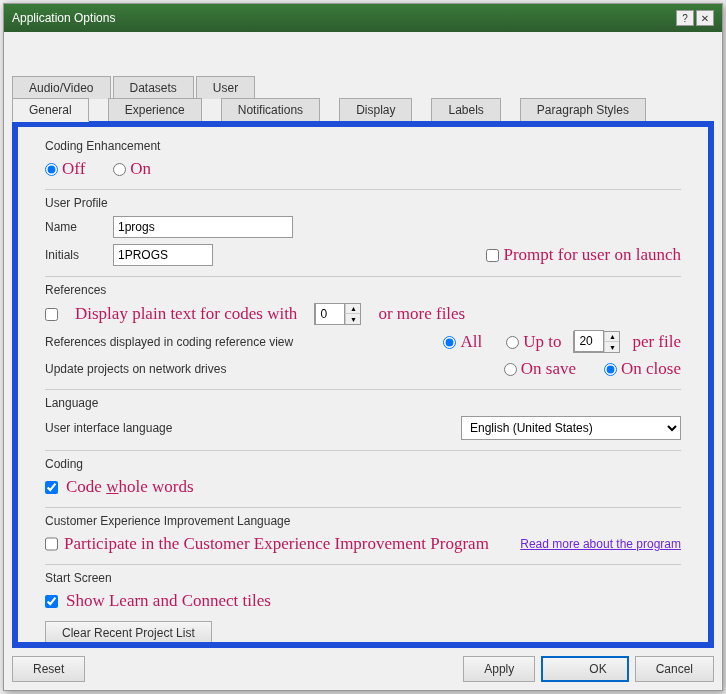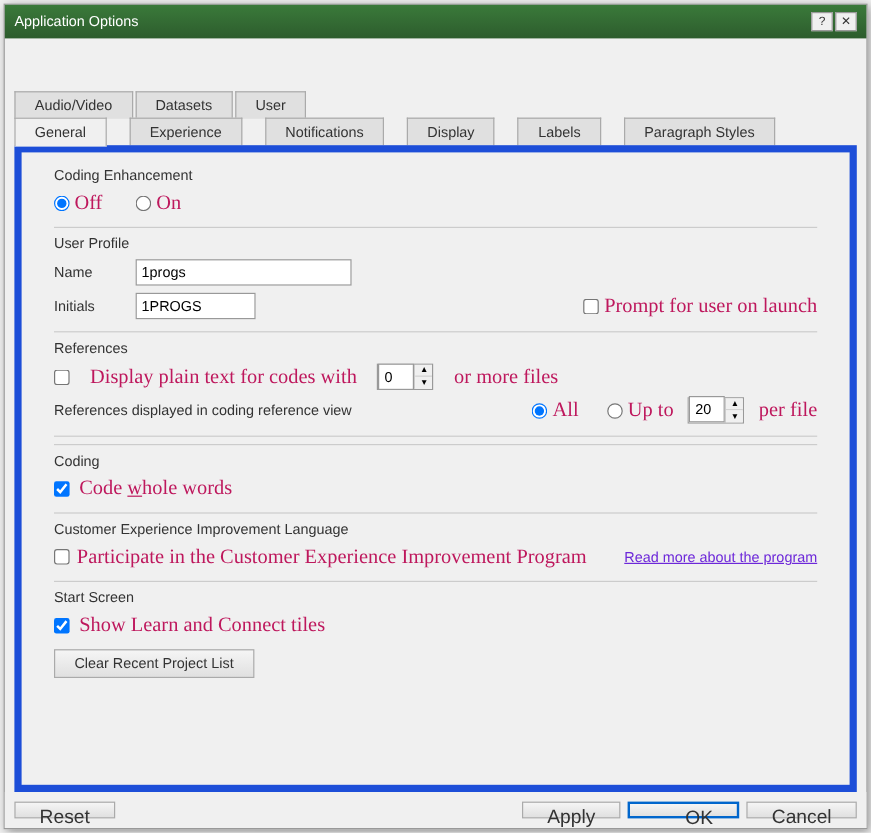--- a/index.html
+++ b/index.html
@@ -234,23 +234,23 @@
       background: #f0f0f0;
     }
     .footer-right {
       display: flex;
       gap: 6px;
     }
     .footer-btn {
       border: 1px solid #aaa;
       background: linear-gradient(to bottom, #f5f5f5, #e0e0e0);
       padding: 4px 20px;
-      font-size: 16px;
-      cursor: pointer;
-      height: 14px;
+      font-size: 12px;
+      cursor: pointer;
+      height: 26px;
       color: #333;
       min-width: 70px;
     }
     .footer-btn.ok-btn {
       border: 2px solid #0066cc;
       padding-left: 46px;
     }
     .divider-line {
       border: none;
       border-top: 1px solid #ccc;
@@ -375,24 +375,47 @@
           <div class="upto-spinner" style="margin-left: 4px;">
             <input type="text" class="spinner-input" value="20" style="">
             <div class="spinner-arrows">
               <button class="spinner-arrow">▲</button>
               <button class="spinner-arrow">▼</button>
             </div>
           </div>
           <span class="radio-label" style="margin-left: 4px;">per file</span>
         </div>
 
-      </div>
-
-      <hr class="divider-line">
-
+        <div class="refs-row">
+          <span class="refs-label">Update projects on network drives</span>
+          <div class="radio-group" style="margin-left: auto;">
+            <input type="radio" name="update_proj" id="on_save" style="">
+            <label for="on_save" class="radio-label">On save</label>
+          </div>
+          <div class="radio-group" style="margin-left: 20px;">
+            <input type="radio" name="update_proj" id="on_close" checked="" style="">
+            <label for="on_close" class="radio-label">On close</label>
+          </div>
+        </div>
+      </div>
+
+      <hr class="divider-line">
+
+      <div class="section">
+        <div class="section-title">Language</div>
+        <div class="row">
+          <span class="refs-label">User interface language</span>
+          <select class="language-select" style="margin-left: auto; width: 220px;">
+            <option>English (United States)</option>
+            <option>German</option>
+            <option>French</option>
+            <option>Spanish</option>
+          </select>
+        </div>
+      </div>
 
       <hr class="divider-line">
 
       <div class="section">
         <div class="section-title">Coding</div>
         <div class="row">
           <input type="checkbox" id="code_whole" checked="" style="">
           <label for="code_whole" class="radio-label">
             Code <span style="text-decoration:underline;">w</span>hole words
           </label>

